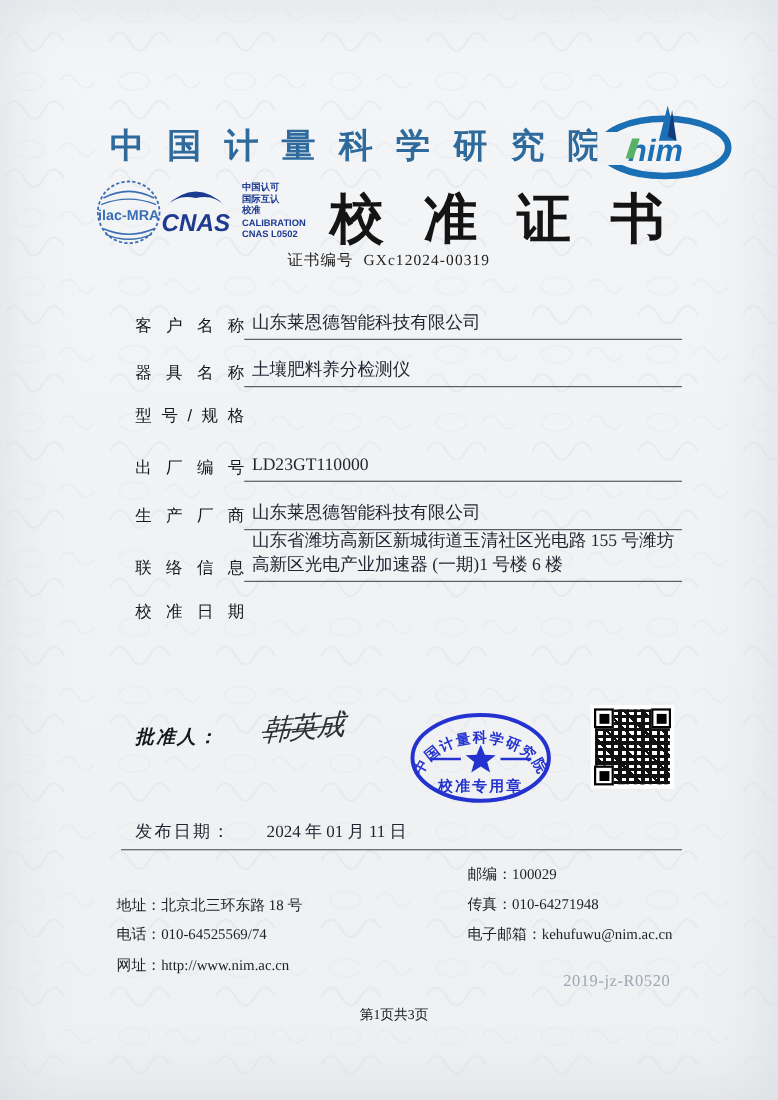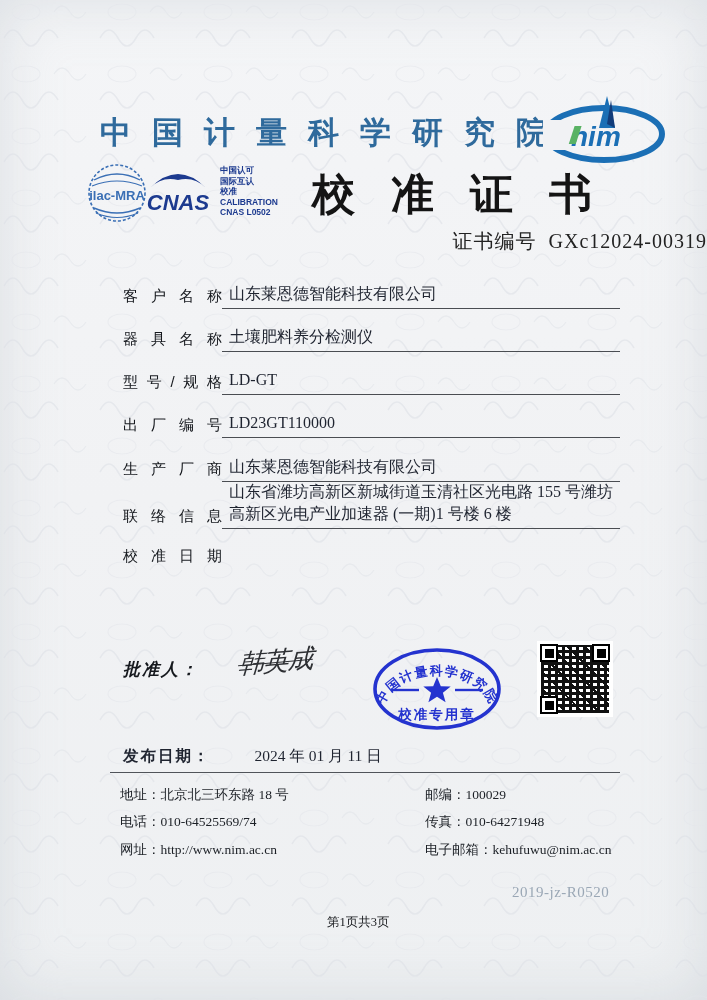--- a/index.html
+++ b/index.html
@@ -9,24 +9,24 @@
     box-shadow:inset 0 0 60px rgba(175,182,192,.35);}
   .wm{position:absolute;inset:0;pointer-events:none;opacity:.55;}
   
   .inst-title{position:absolute;left:100px;top:112px;font-size:31px;font-weight:600;
     color:#2f6a9c;letter-spacing:21px;white-space:nowrap;font-family:"Liberation Serif",serif;}
   .nim-logo{position:absolute;left:541px;top:94px;}
   .ilac{position:absolute;left:86px;top:162px;}
   .cnas{position:absolute;left:140px;top:166px;}
   .cnas-cap{position:absolute;left:220px;top:165px;font-family:"Liberation Sans",sans-serif;
     font-size:8.5px;line-height:10.5px;color:#1c3a8f;font-weight:600;}
-  .doc-title{position:absolute;left:312px;top:166px;font-size:43px;font-weight:700;
+  .doc-title{position:absolute;left:300px;top:166px;font-size:49px;font-weight:700;
     color:#141414;letter-spacing:36px;white-space:nowrap;font-family:"Liberation Sans",sans-serif;}
-  .cert-line{position:absolute;left:0;top:228px;width:707px;text-align:right;
-    font-size:20px;color:#222;letter-spacing:1px;}
+  .cert-line{position:absolute;left:0;top:228px;width:707px;text-align:center;
+    font-size:14px;color:#222;letter-spacing:1px;}
   
   .row{position:absolute;left:123px;width:497px;display:flex;align-items:flex-end;}
   .row .lbl{flex:none;width:99px;text-align:justify;text-align-last:justify;
     font-family:"Liberation Sans",sans-serif;font-weight:400;font-size:15px;color:#15181d;
     padding-bottom:3px;}
   .row .val{flex:1;border-bottom:1.2px solid #4a4d52;font-size:16px;line-height:22px;
     padding:0 2px 3px 7px;min-height:21px;}
   
   .approver-lbl{position:absolute;left:123px;top:658px;font-size:17px;font-weight:700;
     font-style:italic;color:#15181d;letter-spacing:2px;}
@@ -39,24 +39,24 @@
     background-image:
       repeating-linear-gradient(0deg,#111 0 3px,transparent 3px 6px),
       repeating-linear-gradient(90deg,#111 0 3px,transparent 3px 7px),
       repeating-linear-gradient(45deg,transparent 0 5px,#111 5px 7px,transparent 7px 12px);
     background-color:#fff;}
   .qr .finder{position:absolute;width:14px;height:14px;border:2.5px solid #000;background:#fff;}
   .qr .finder::after{content:"";position:absolute;inset:2.5px;background:#000;}
   .f-tl{left:3px;top:3px;} .f-tr{right:3px;top:3px;} .f-bl{left:3px;bottom:3px;}
   
   .issue{position:absolute;left:123px;top:746px;font-size:15.5px;}
-  .issue .ilbl{font-family:"Liberation Sans",sans-serif;font-weight:700;letter-spacing:2px;margin-right:40px;}
+  .issue .ilbl{font-family:"Liberation Sans",sans-serif;font-weight:400;letter-spacing:2px;margin-right:28px;}
   .hr{position:absolute;left:110px;top:772px;width:510px;border-top:1.2px solid #50545a;}
   .contact{position:absolute;font-size:13.5px;color:#1c2026;}
-  .c-left{left:120px;} .c-right{left:425px;}
+  .c-left{left:106px;margin-top:28px;} .c-right{left:425px;}
   .form-code{position:absolute;left:512px;top:884px;font-size:15px;color:#9aa7b5;letter-spacing:.5px;}
   .page-info{position:absolute;left:327px;top:914px;font-size:12.5px;color:#16181c;}
 </style>
 </head>
 <body>
 
 <div class="page">
 
   <svg class="wm" width="707" height="1000">
     <defs>
@@ -112,21 +112,20 @@
   <div class="row" style="top:283px">
     <span class="lbl">客户名称</span>
     <span class="val">山东莱恩德智能科技有限公司</span>
   </div>
   <div class="row" style="top:326px">
     <span class="lbl">器具名称</span>
     <span class="val">土壤肥料养分检测仪</span>
   </div>
   <div class="row" style="top:369px">
     <span class="lbl">型号/规格</span>
-    <span class="val">LD-GT</span>
   </div>
   <div class="row" style="top:412px">
     <span class="lbl">出厂编号</span>
     <span class="val">LD23GT110000</span>
   </div>
   <div class="row" style="top:456px">
     <span class="lbl">生产厂商</span>
     <span class="val">山东莱恩德智能科技有限公司</span>
   </div>
   <div class="row" style="top:481px">

